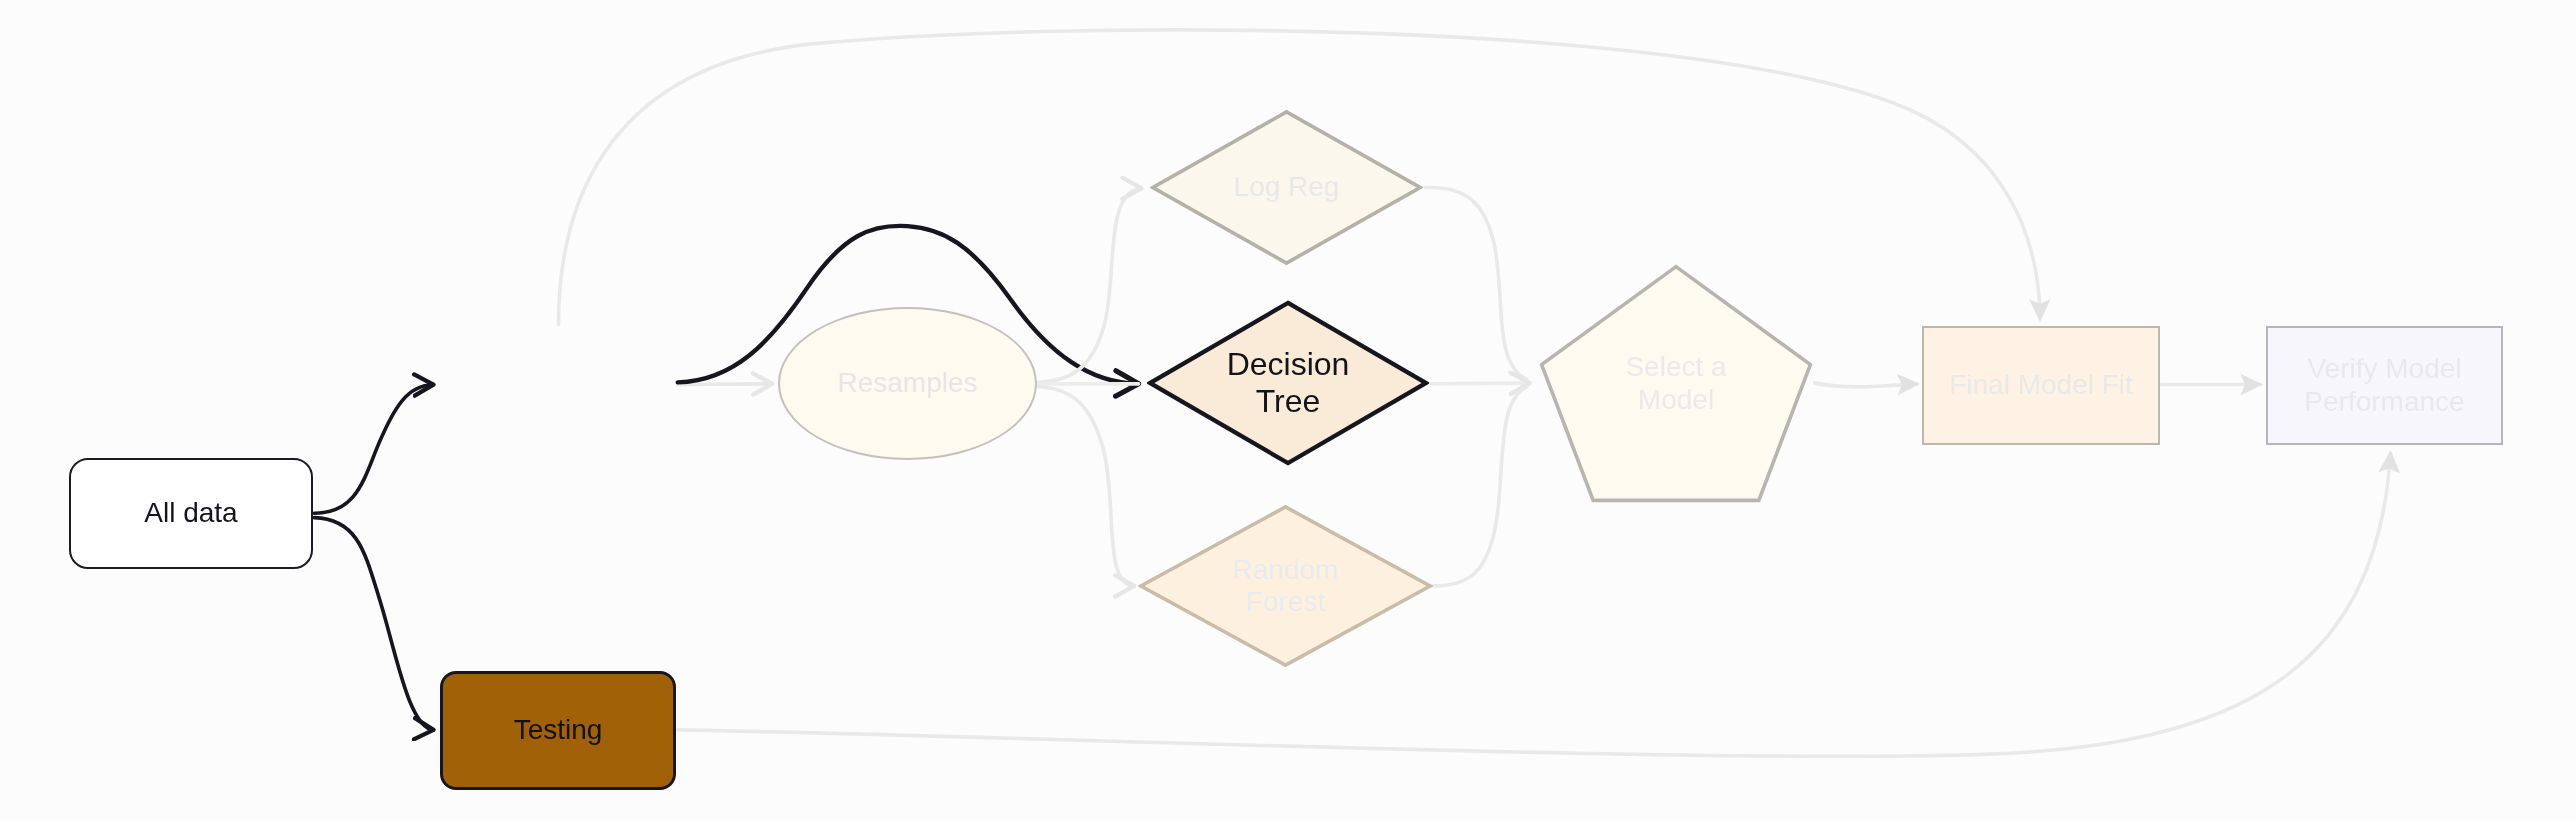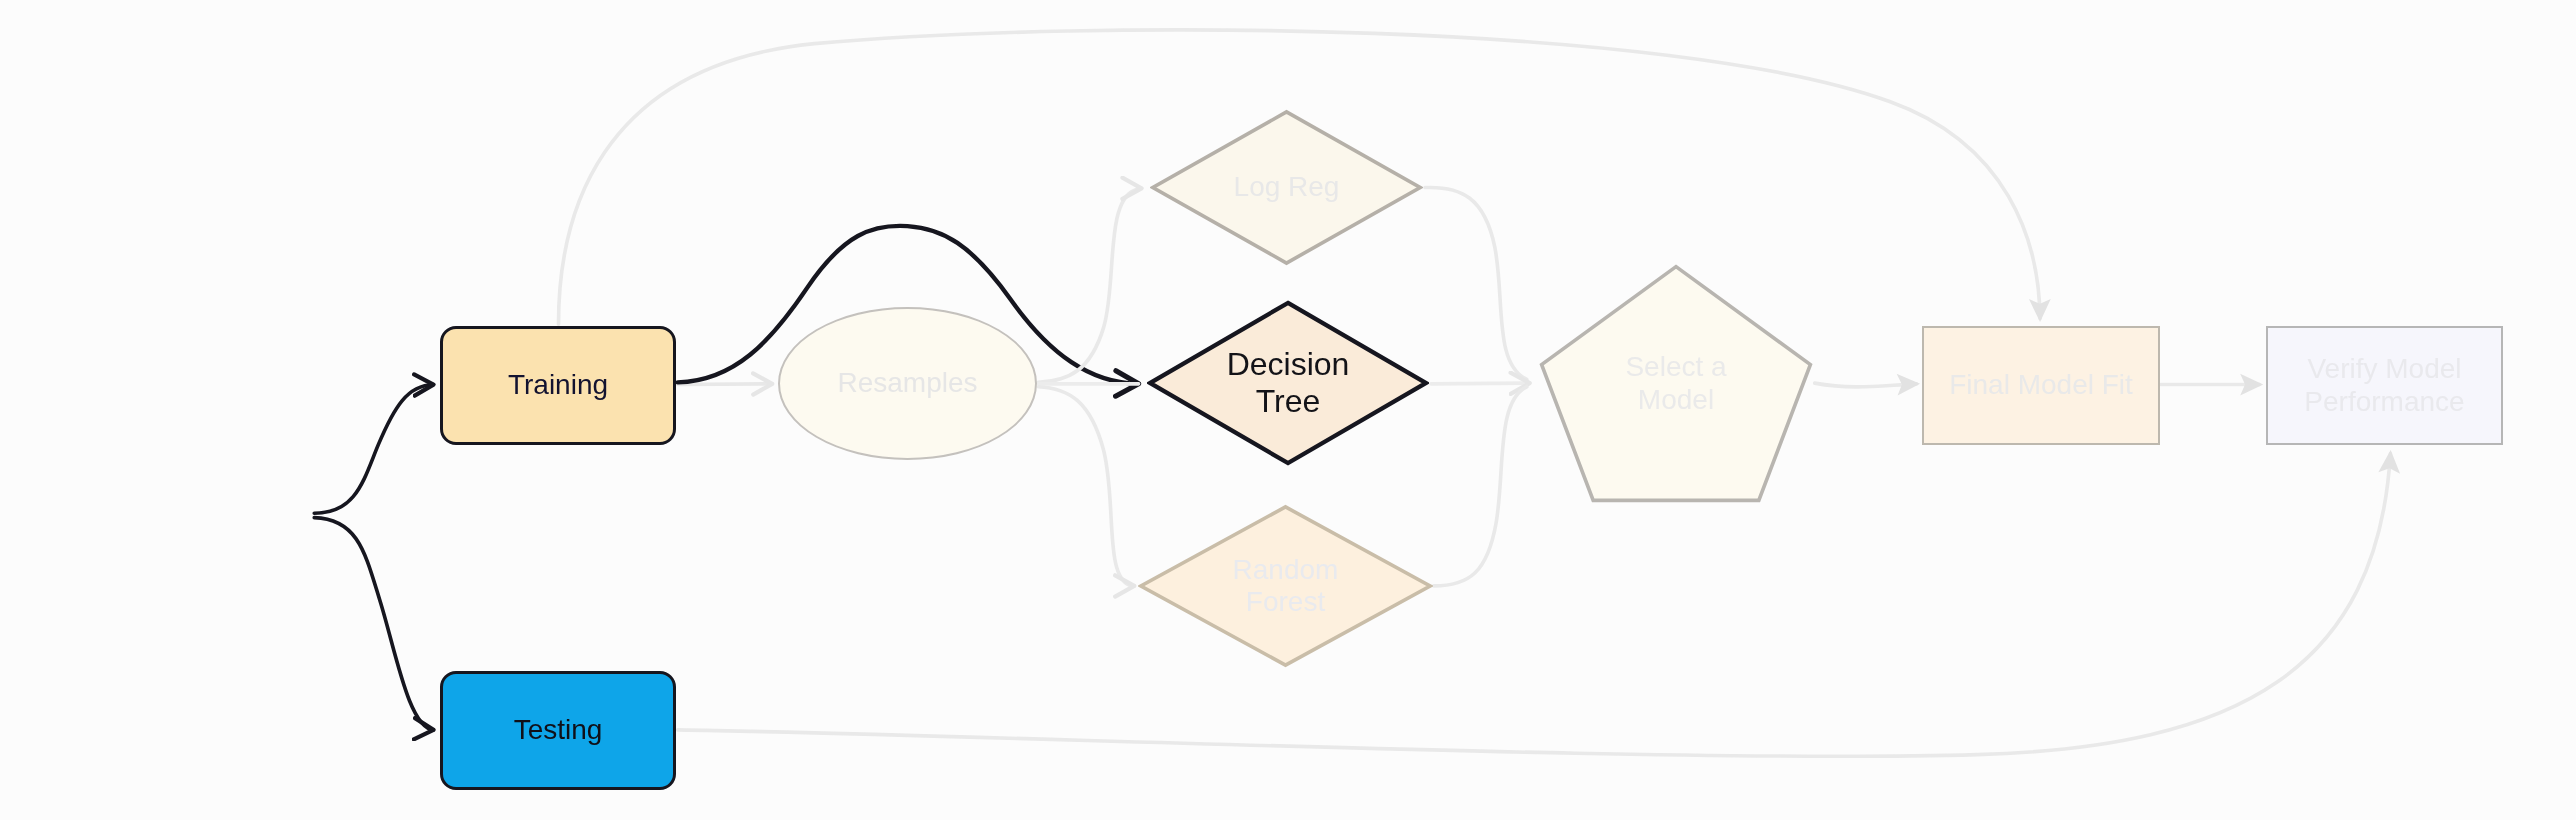--- a/index.html
+++ b/index.html
@@ -53,21 +53,21 @@
     border-radius: 16px;
     background: #fbe2af;
   }
   #node-training .node-label { font-size: 28px; color: #131330; }
 
   
   #node-testing {
     left: 440px; top: 671px; width: 236px; height: 119px;
     border: 3.6px solid #16161f;
     border-radius: 16px;
-    background: #0ea5e9;
+    background: #a16207;
   }
   #node-testing .node-label { font-size: 28px; color: #101018; }
 
   
   #node-resamples {
     left: 778px; top: 307px; width: 259px; height: 153px;
     border: 2.9px solid #c4c1bd;
     border-radius: 50%;
     background: #fdfaf0;
   }
@@ -154,24 +154,24 @@
 
     <path d="M 1972 806 C 2020 806, 2046 788, 2058 718 C 2070 646, 2058 552, 2100 532" fill="none" stroke="#e9e9e9" stroke-width="5" stroke-linecap="round"></path>
 
     <path d="M 2496 527 C 2550 537, 2590 530, 2636 528" fill="none" stroke="#e9e9e9" stroke-width="5" stroke-linecap="round" marker-end="url(#arrow-solid-faded)"></path>
 
     <path d="M 2972 529 L 3108 529" fill="none" stroke="#e9e9e9" stroke-width="5" stroke-linecap="round" marker-end="url(#arrow-solid-faded)"></path>
 
     <path d="M 932 1004 C 1400 1012, 2300 1050, 2720 1038 C 3080 1028, 3270 920, 3288 624" fill="none" stroke="#e9e9e9" stroke-width="5" stroke-linecap="round" marker-end="url(#arrow-solid-faded)"></path>
   </svg>
 
-
-  <div class="node" id="node-training">
-    <span class="node-label">Training</span>
-  </div>
+  <div class="node" id="node-all-data">
+    <span class="node-label">All data</span>
+  </div>
+
 
   <div class="node" id="node-testing">
     <span class="node-label">Testing</span>
   </div>
 
   <div class="node" id="node-resamples">
     <span class="node-label">Resamples</span>
   </div>
 
   <div class="node diamond" id="node-log-reg">

